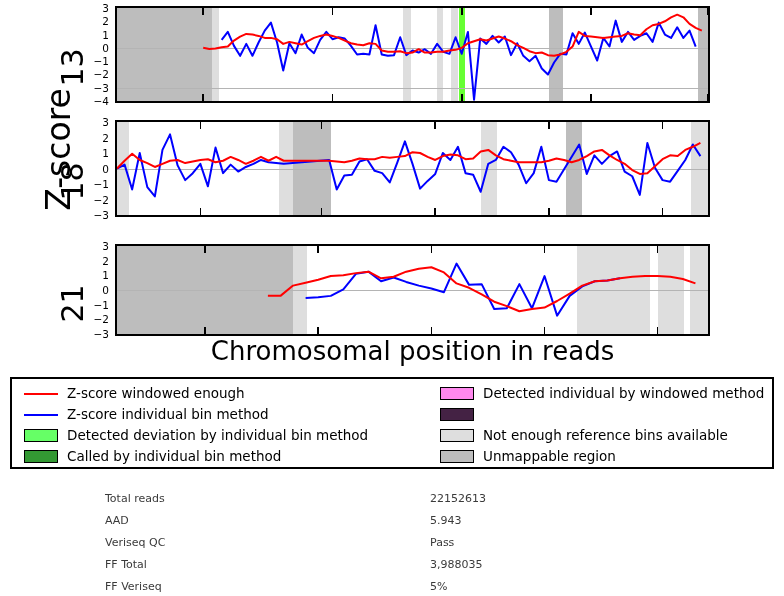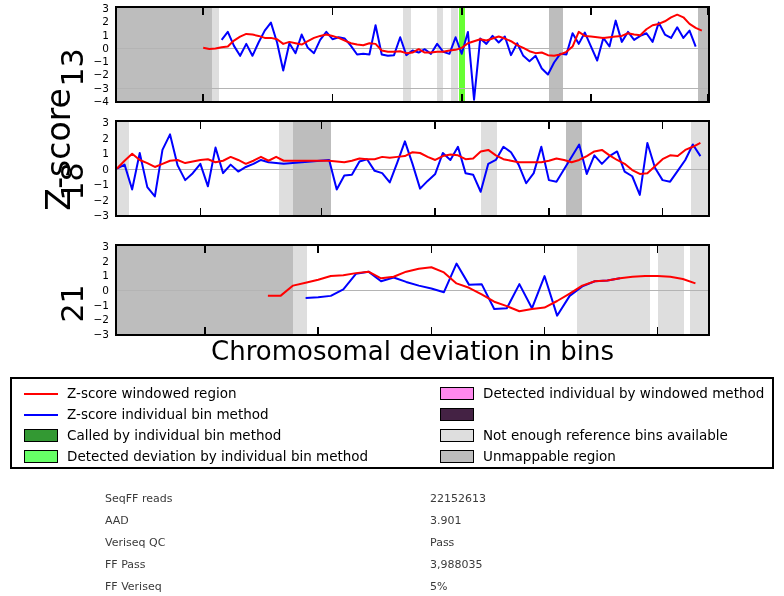--- a/index.html
+++ b/index.html
@@ -182,40 +182,40 @@
       <span style="top: 2px;">3</span>
       <span style="top: 16.6667px;">2</span>
       <span style="top: 31.3333px;">1</span>
       <span style="top: 46px;">0</span>
       <span style="top: 60.6667px;">−1</span>
       <span style="top: 75.3333px;">−2</span>
       <span style="top: 90px;">−3</span>
     </div>
   </div>
 
-<div class="xaxis-title">Chromosomal deviation in bins</div>
+<div class="xaxis-title">Chromosomal position in reads</div>
 
 <div id="legend">
   <div class="legend-col" id="legend-left" style="left:12px;">
       <div class="legend-row">
         <div class="swatch-line" style="border-top-color: rgb(255, 0, 0);"></div>
-        <div class="legend-text">Z-score windowed region</div>
+        <div class="legend-text">Z-score windowed enough</div>
       </div>
       <div class="legend-row">
         <div class="swatch-line" style="border-top-color: rgb(0, 0, 255);"></div>
         <div class="legend-text">Z-score individual bin method</div>
       </div>
       <div class="legend-row">
+        <div class="swatch-box" style="background: rgb(102, 255, 102);"></div>
+        <div class="legend-text">Detected deviation by individual bin method</div>
+      </div>
+      <div class="legend-row">
         <div class="swatch-box" style="background: rgb(51, 153, 51);"></div>
         <div class="legend-text">Called by individual bin method</div>
       </div>
-      <div class="legend-row">
-        <div class="swatch-box" style="background: rgb(102, 255, 102);"></div>
-        <div class="legend-text">Detected deviation by individual bin method</div>
-      </div>
     </div>
   <div class="legend-col" id="legend-right" style="left:428px;">
       <div class="legend-row">
         <div class="swatch-box" style="background: rgb(255, 136, 238);"></div>
         <div class="legend-text">Detected individual by windowed method</div>
       </div>
       <div class="legend-row">
         <div class="swatch-box" style="background: rgb(68, 34, 68);"></div>
       </div>
       <div class="legend-row">
@@ -224,32 +224,32 @@
       </div>
       <div class="legend-row">
         <div class="swatch-box" style="background: rgb(189, 189, 189);"></div>
         <div class="legend-text">Unmappable region</div>
       </div>
     </div>
 </div>
 
 <div id="meta-table">
     <div class="meta-row">
-      <div class="meta-key">SeqFF reads</div>
+      <div class="meta-key">Total reads</div>
       <div class="meta-val">22152613</div>
     </div>
     <div class="meta-row">
       <div class="meta-key">AAD</div>
-      <div class="meta-val">3.901</div>
+      <div class="meta-val">5.943</div>
     </div>
     <div class="meta-row">
       <div class="meta-key">Veriseq QC</div>
       <div class="meta-val">Pass</div>
     </div>
     <div class="meta-row">
-      <div class="meta-key">FF Pass</div>
+      <div class="meta-key">FF Total</div>
       <div class="meta-val">3,988035</div>
     </div>
     <div class="meta-row">
       <div class="meta-key">FF Veriseq</div>
       <div class="meta-val">5%</div>
     </div>
   </div>
 
 </body></html>

